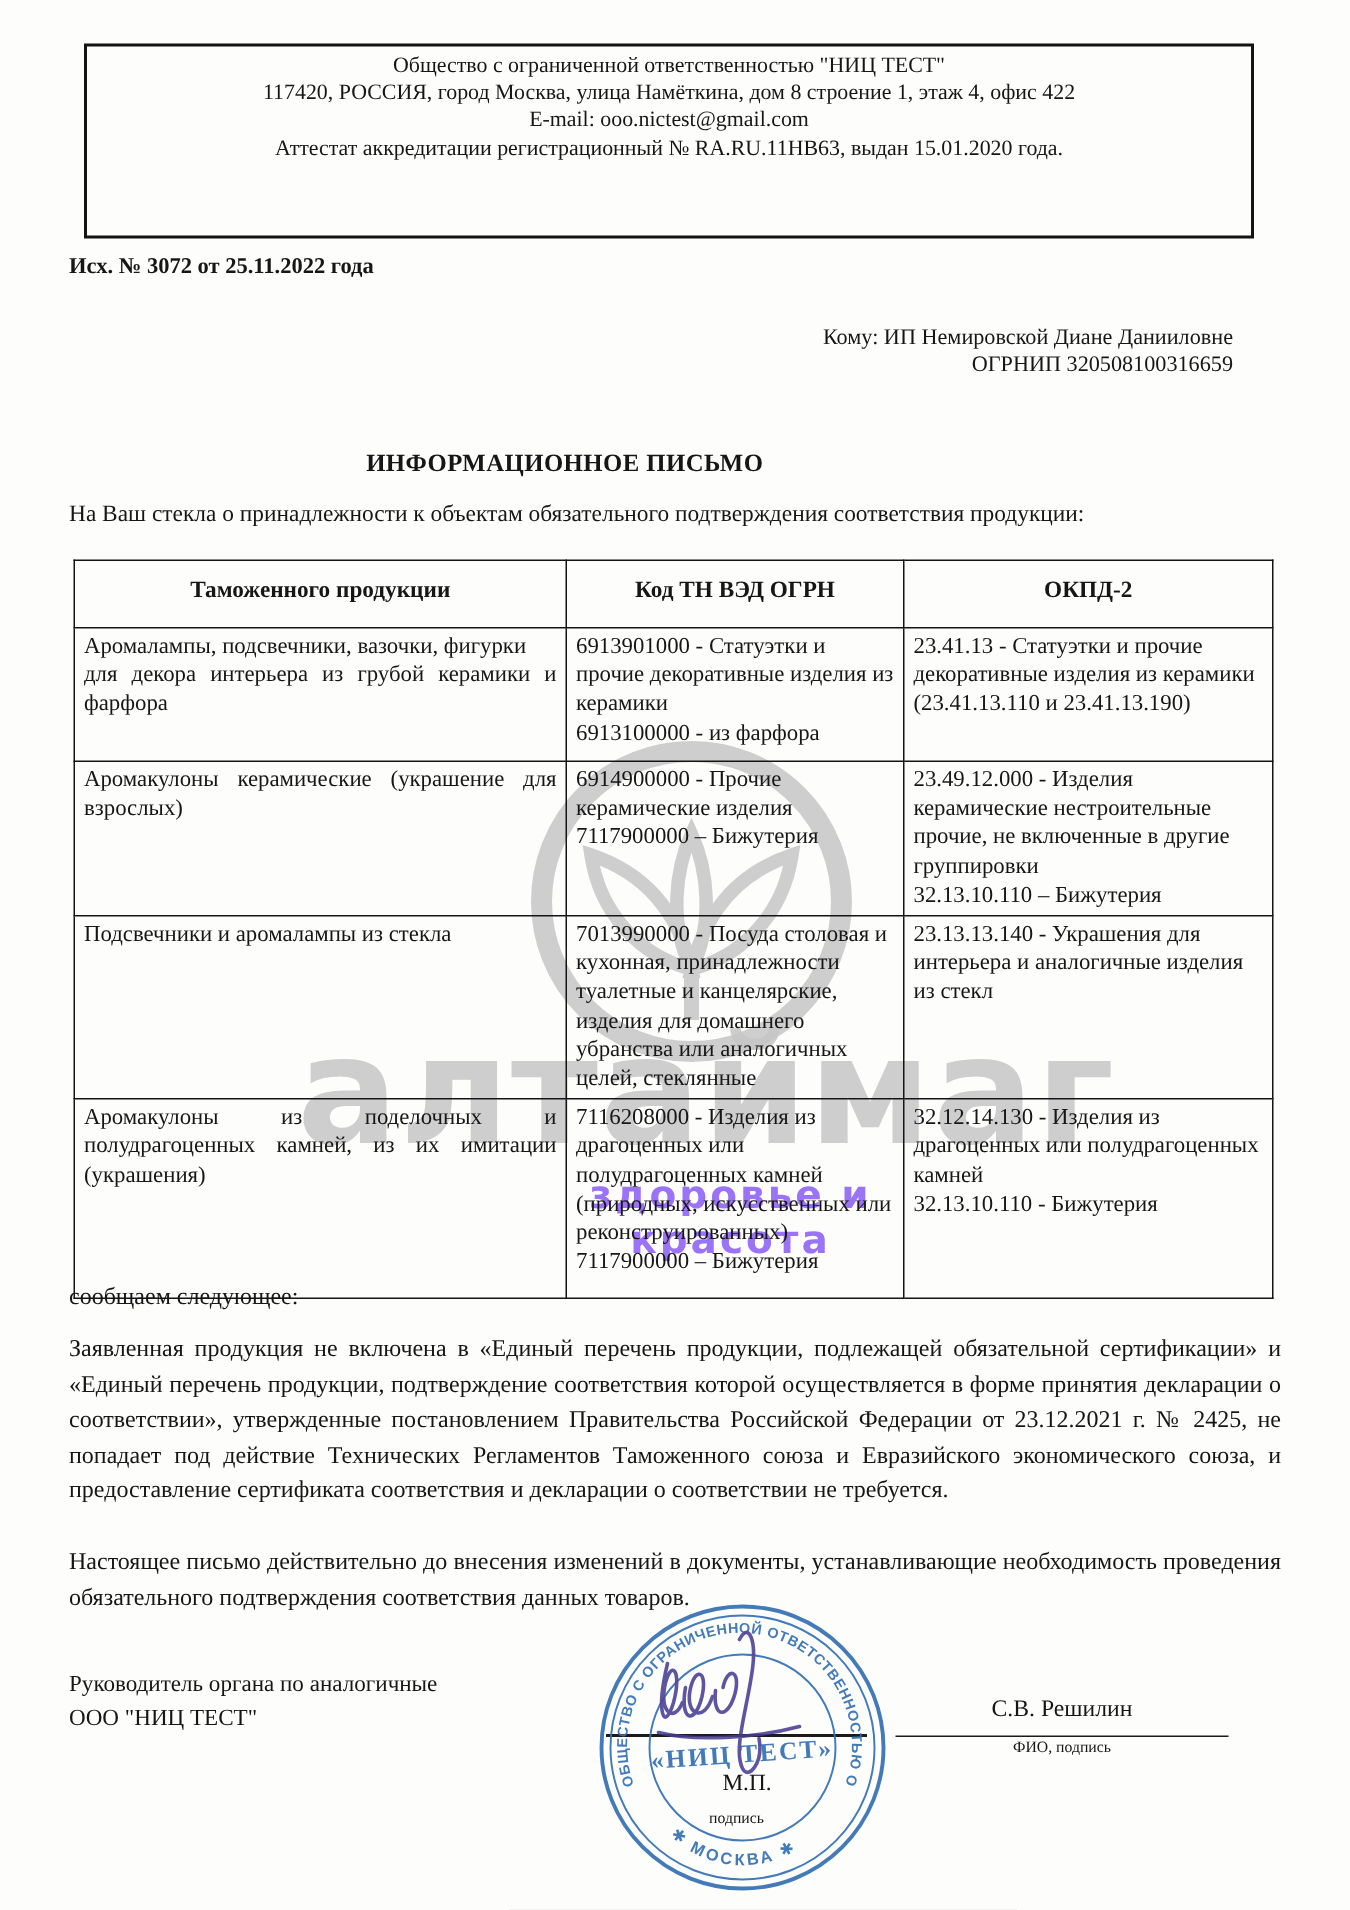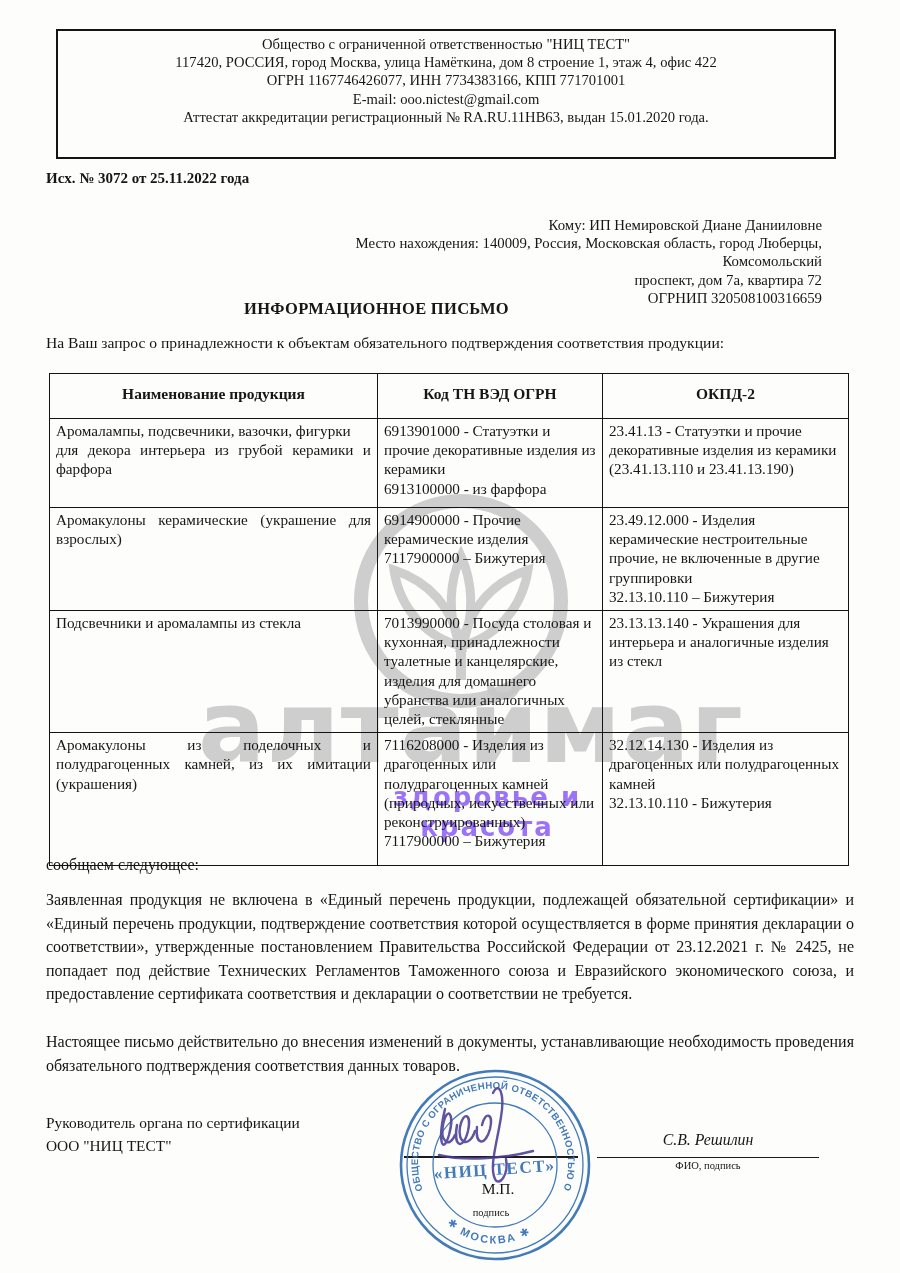--- a/index.html
+++ b/index.html
@@ -53,21 +53,21 @@
 
   .para{left:46px;width:808px;font-size:16px;line-height:23.6px;text-align:justify;}
   .p-follow{top:853px;}
   .p-main{top:888px;}
   .p-valid{top:1030px;}
 
   .sig-left{left:46px;top:1111px;width:330px;font-size:15.4px;line-height:23px;}
   .sign-line{left:404px;top:1156px;width:174px;border-top:2px solid #1b1b1b;height:0;}
   .sign-label{left:424px;top:1159px;width:134px;text-align:center;font-size:10.5px;margin-top:48px;}
   .mp{left:448px;top:1180px;width:100px;text-align:center;font-size:15.5px;}
-  .fio-name{left:597px;top:1131px;width:222px;text-align:center;font-size:15.8px;font-style:italic;}
+  .fio-name{left:597px;top:1131px;width:222px;text-align:center;font-size:15.8px;}
   .fio-line{left:597px;top:1157px;width:222px;border-top:1.8px solid #1b1b1b;height:0;}
   .fio-label{left:597px;top:1160px;width:222px;text-align:center;font-size:10.5px;}
 
   
   .stamp-wrap{position:absolute;left:393px;top:1063px;width:204px;height:204px;z-index:3;pointer-events:none;opacity:.92;}
 </style>
 </head>
 <body>
 
 <div class="page">
@@ -84,47 +84,44 @@
     </svg>
     <div class="wm-brand">алтаймаг</div>
     <div class="wm-slogan">здоровье и красота</div>
   </div>
 
   <div class="content">
 
     <div class="header-box">
       <div class="pre">Общество с ограниченной ответственностью "НИЦ ТЕСТ"</div>
       <div class="pre">117420, РОССИЯ, город Москва, улица Намёткина, дом 8 строение 1, этаж 4, офис 422</div>
-      <div class="pre">ОГРН 1167746426077, ИНН 7734383166, КПП 771701001</div>
       <div class="pre">E-mail: ooo.nictest@gmail.com</div>
       <div class="pre">Аттестат аккредитации регистрационный № RA.RU.11НВ63, выдан 15.01.2020 года.</div>
     </div>
 
     <div class="abs ref-line">Исх. № 3072 от 25.11.2022 года</div>
 
     <div class="abs addressee">
       <div class="pre">Кому: ИП Немировской Диане Данииловне</div>
-      <div class="pre">Место нахождения: 140009, Россия, Московская область, город Люберцы, Комсомольский
-проспект, дом 7а, квартира 72</div>
       <div class="pre">ОГРНИП 320508100316659</div>
     </div>
 
     <div class="abs doc-title">ИНФОРМАЦИОННОЕ ПИСЬМО</div>
 
-    <div class="abs intro">На Ваш запрос о принадлежности к объектам обязательного подтверждения соответствия продукции:</div>
+    <div class="abs intro">На Ваш стекла о принадлежности к объектам обязательного подтверждения соответствия продукции:</div>
 
     <table class="codes">
       <colgroup>
           <col class="c1">
           <col class="c2">
           <col class="c3">
         </colgroup>
       <thead>
         <tr>
-          <th>Наименование продукция</th>
+          <th>Таможенного продукции</th>
           <th>Код ТН ВЭД ОГРН</th>
           <th>ОКПД-2</th>
         </tr>
       </thead>
       <tbody>
         <tr class="r1">
           <td class="pre j">Аромалампы, подсвечники, вазочки, фигурки
 для декора интерьера из грубой керамики и фарфора</td>
           <td class="pre">6913901000 - Статуэтки и прочие декоративные изделия из керамики
 6913100000 - из фарфора</td>
@@ -150,21 +147,21 @@
           <td class="pre">32.12.14.130 - Изделия из драгоценных или полудрагоценных камней
 32.13.10.110 - Бижутерия</td>
         </tr>
       </tbody>
     </table>
 
     <div class="abs para p-follow">сообщаем следующее:</div>
     <div class="abs para p-main">Заявленная продукция не включена в «Единый перечень продукции, подлежащей обязательной сертификации» и «Единый перечень продукции, подтверждение соответствия которой осуществляется в форме принятия декларации о соответствии», утвержденные постановлением Правительства Российской Федерации от 23.12.2021 г. № 2425, не попадает под действие Технических Регламентов Таможенного союза и Евразийского экономического союза, и предоставление сертификата соответствия и декларации о соответствии не требуется.</div>
     <div class="abs para p-valid">Настоящее письмо действительно до внесения изменений в документы, устанавливающие необходимость проведения обязательного подтверждения соответствия данных товаров.</div>
 
-    <div class="abs sig-left pre">Руководитель органа по сертификации
+    <div class="abs sig-left pre">Руководитель органа по аналогичные
 ООО "НИЦ ТЕСТ"</div>
     <div class="abs sign-line"></div>
     <div class="abs sign-label">подпись</div>
     <div class="abs mp">М.П.</div>
     <div class="abs fio-name">С.В. Решилин</div>
     <div class="abs fio-line"></div>
     <div class="abs fio-label">ФИО, подпись</div>
   </div>
 
   <div class="stamp-wrap">

